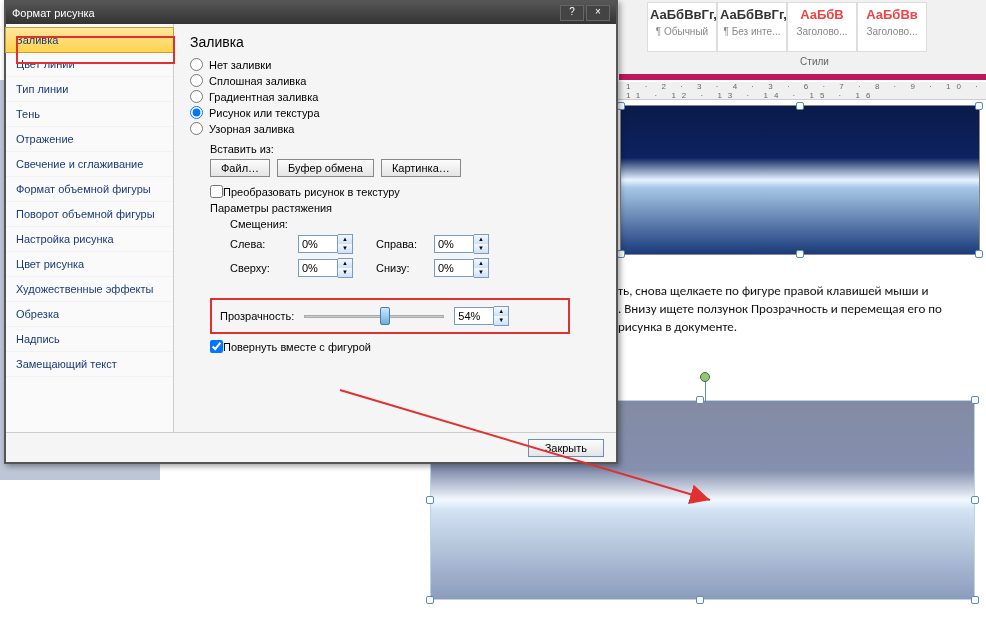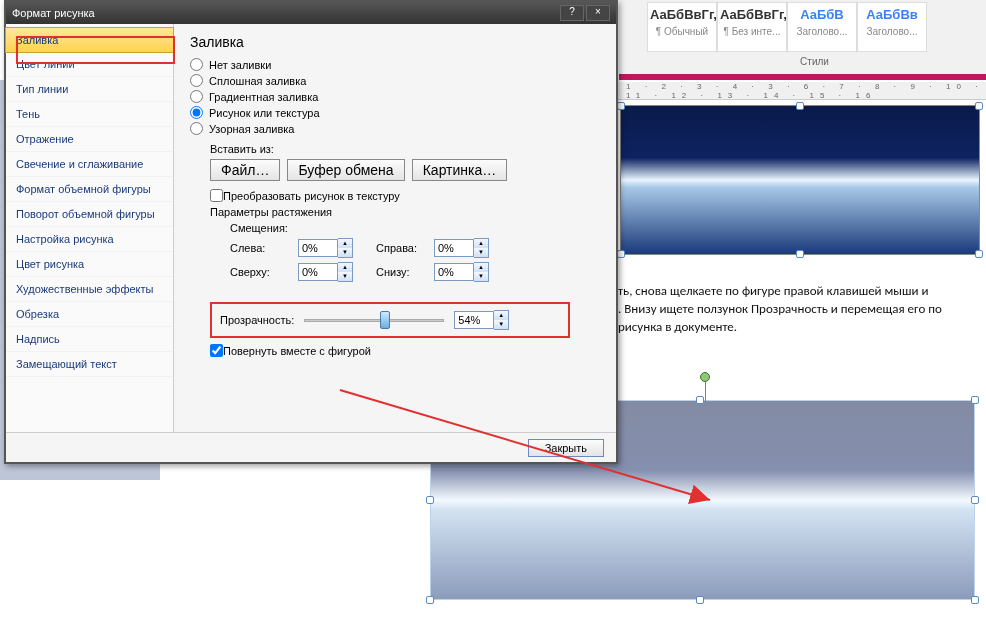--- a/index.html
+++ b/index.html
@@ -3,21 +3,21 @@
 <meta charset="utf-8">
 <style>
 * { box-sizing: border-box; margin: 0; padding: 0; }
 body { font-family: "Segoe UI", Tahoma, sans-serif; font-size: 11px; width: 986px; height: 632px; overflow: hidden; background: #fff; position: relative; }
 
 
 .ribbon { position: absolute; top: 0; left: 619px; right: 0; height: 80px; background: #f1f1f1; border-bottom: 6px solid #be185d; padding-left: 24px; }
 .styles-group { display: flex; gap: 0; padding: 2px 4px; }
 .style-item { width: 70px; height: 50px; border: 1px solid #ddd; text-align: center; padding: 4px 2px; background: #fff; font-size: 10px; color: #888; }
 .style-item .preview { font-size: 13px; font-weight: bold; color: #333; margin-bottom: 4px; }
-.style-item.light .preview { color: #3b82f6; }
+.style-item.light .preview { color: #ef4444; }
 .styles-label { font-size: 10px; color: #666; text-align: center; margin-top: 2px; }
 
 
 .doc-bg { position: absolute; left: 0; top: 80px; width: 160px; height: 400px; background: #bdc6d6; z-index: 1; }
 .ruler { position: absolute; left: 618px; top: 82px; right: 0; height: 18px; background: #f0f0f0; border-bottom: 1px solid #ccc; font-size: 8px; color: #666; display: flex; align-items: center; padding-left: 8px; letter-spacing: 6px; }
 .doc-area { position: absolute; left: 618px; top: 100px; right: 0; bottom: 0; background: #fff; }
 .doc-text { position: absolute; left: 618px; top: 282px; right: 4px; font-size: 13px; color: #111; line-height: 18px; font-family: Calibri, sans-serif; }
 
 
 .forest { position: absolute; background: linear-gradient(to bottom, #0a1a4a 0%, #0d2260 35%, #e8f4ff 50%, #a8c8e8 55%, #1a3a7a 100%); border: 1px solid #888; }
@@ -41,21 +41,21 @@
 .panel { flex: 1; padding: 10px 16px; position: relative; }
 .panel h2 { font-size: 14px; font-weight: normal; margin-bottom: 8px; }
 .radio-row { display: flex; align-items: center; gap: 6px; margin: 3px 0; }
 .radio-row input[type=radio] { margin: 0; }
 
 .indent { margin-left: 20px; }
 .tex-row { display: flex; align-items: center; gap: 8px; margin-top: 8px; }
 .tex-swatch { width: 24px; height: 20px; background: linear-gradient(45deg,#d4b066,#e6d090); border: 1px solid #888; }
 .dd-btn { width: 14px; height: 20px; border: 1px solid #888; background: linear-gradient(#fff,#ddd); font-size: 8px; text-align: center; line-height: 18px; }
 
-.btn { display: inline-block; padding: 2px 10px; border: 1px solid #888; background: linear-gradient(#fcfcfc,#e4e4e4); font-size: 14px; cursor: default; margin-right: 4px; }
+.btn { display: inline-block; padding: 2px 10px; border: 1px solid #888; background: linear-gradient(#fcfcfc,#e4e4e4); font-size: 11px; cursor: default; margin-right: 4px; }
 
 .offset-grid { display: grid; grid-template-columns: 60px 70px 50px 70px; gap: 4px 8px; align-items: center; margin-top: 4px; margin-left: 20px; }
 .spin { display: flex; align-items: center; }
 .spin input { width: 40px; height: 18px; border: 1px solid #7a9ac0; padding: 0 3px; font-size: 11px; }
 .spin .sp-btns { display: flex; flex-direction: column; border: 1px solid #7a9ac0; border-left: none; }
 .spin .sp-btns span { width: 14px; height: 9px; font-size: 6px; line-height: 8px; text-align: center; background: linear-gradient(#f4f8ff,#cfe0f5); cursor: default; }
 
 .trans-box { border: 2px solid #e03030; padding: 6px 8px; display: flex; align-items: center; gap: 10px; margin-top: 20px; margin-left: 0; width: 360px; }
 .slider { position: relative; width: 140px; height: 18px; }
 .slider-track { position: absolute; top: 8px; left: 0; right: 0; height: 3px; background: #ccc; border: 1px solid #aaa; }

